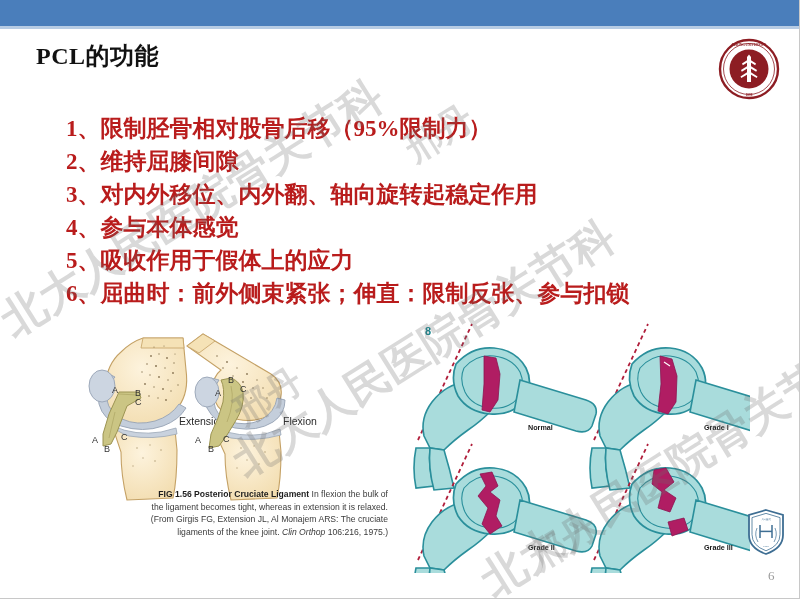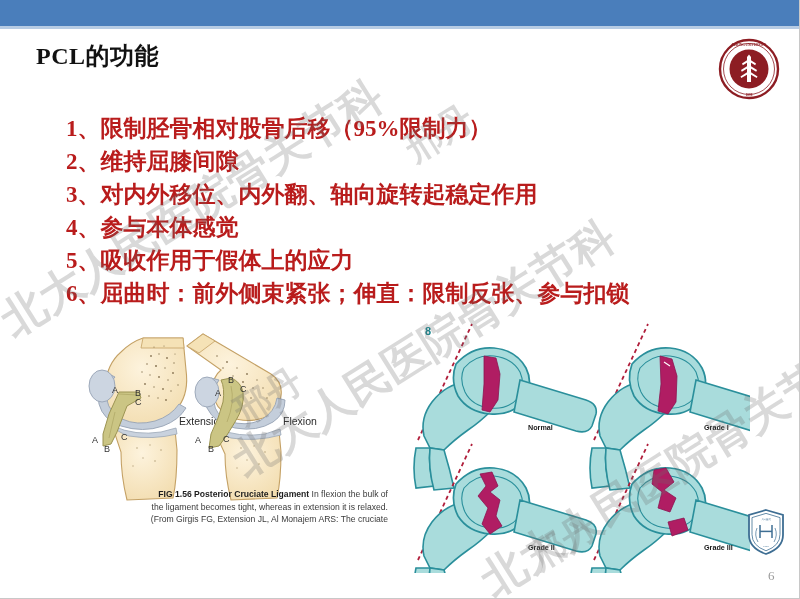--- a/index.html
+++ b/index.html
@@ -263,20 +263,25 @@
   </div>
 
   <div class="fig-caption">
     <div>
       <b>FIG 1.56</b>
       <b>Posterior Cruciate Ligament</b>
       <span>In flexion the bulk of</span>
     </div>
     <div>the ligament becomes tight, whereas in extension it is relaxed.</div>
     <div>(From Girgis FG, Extension JL, Al Monajem ARS: The cruciate</div>
+    <div>
+      <span>ligaments of the knee joint.</span>
+      <i>Clin Orthop</i>
+      <span>106:216, 1975.)</span>
+    </div>
   </div>
 
   <div class="panel-num">8</div>
 
   <div class="figure-right">
     <svg viewBox="0 0 340 255" width="340" height="255">
       <defs>
 
         <g id="kneeUnit">
 

